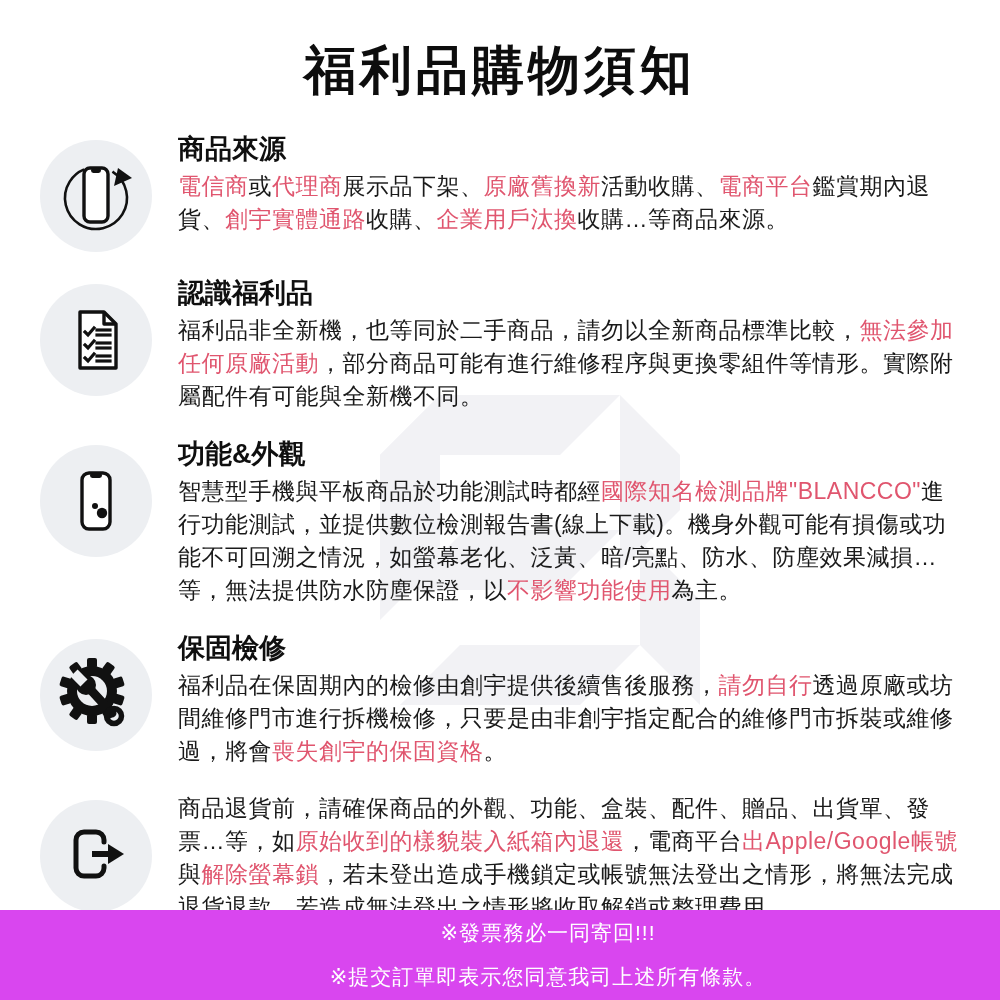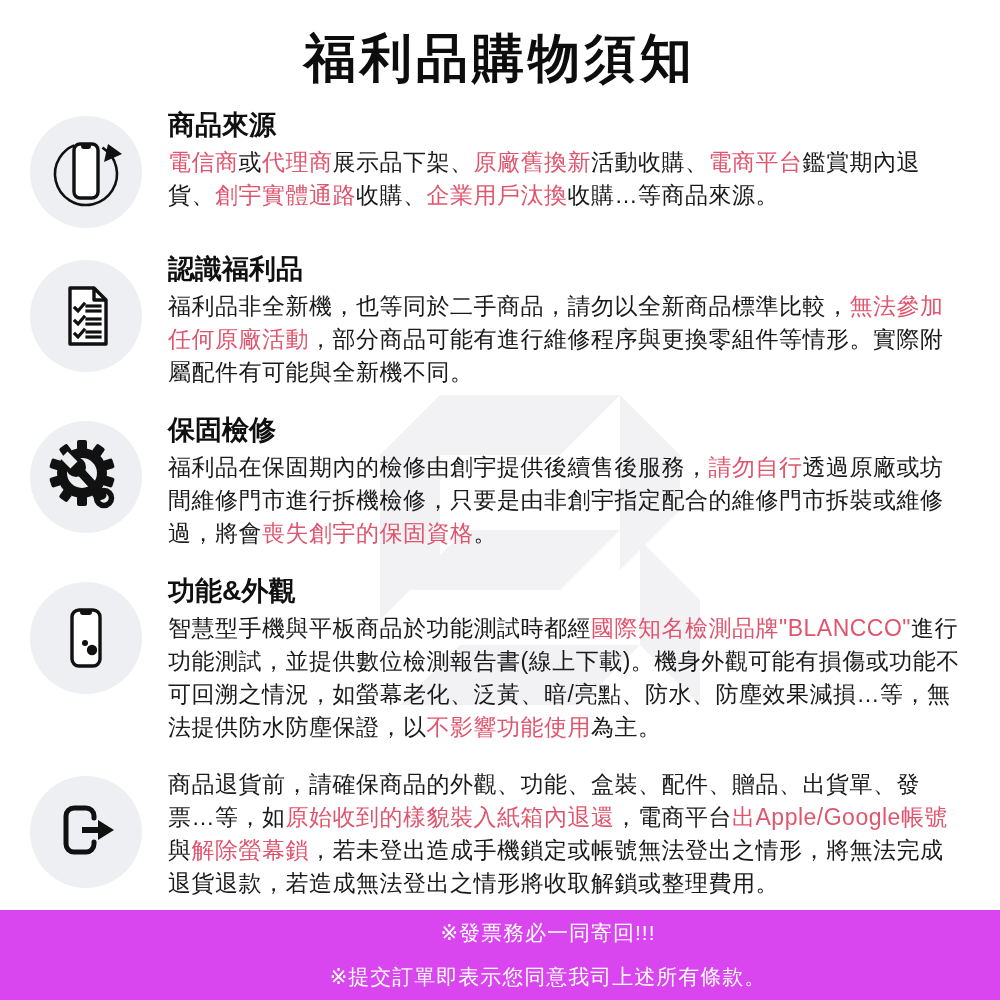--- a/index.html
+++ b/index.html
@@ -10,28 +10,28 @@
     overflow:hidden;
     font-family:"Liberation Sans","DejaVu Sans",sans-serif;
     color:#141414;
   }
   .watermark{
     position:absolute;left:290px;top:300px;width:500px;height:500px;
     z-index:0;pointer-events:none;
   }
   .title{
     position:relative;z-index:1;
-    margin:0;padding-top:24px;
+    margin:12px;padding-top:24px;
     text-align:center;
     font-size:52px;font-weight:800;letter-spacing:4px;
     color:#0d0d0d;
   }
   .content{
     position:relative;z-index:1;
-    padding:14px 34px 0 30px;
+    padding:14px 34px 0 40px;
   }
   .section{
     display:flex;align-items:flex-start;gap:26px;margin-bottom:24px;
   }
   .icon-circle{
     flex:0 0 112px;width:112px;height:112px;border-radius:50%;
     background:#edeff2;display:flex;align-items:center;justify-content:center;
     margin-top:8px;
   }
   .section-body{flex:1;min-width:0;}
@@ -106,20 +106,35 @@
         </svg>
       </div>
       <div class="section-body">
         <h2 class="section-heading">認識福利品</h2>
         <p class="section-text"><span>福利品非全新機，也等同於二手商品，請勿以全新商品標準比較，</span><span class="hl">無法參加任何原廠活動</span><span>，部分商品可能有進行維修程序與更換零組件等情形。實際附屬配件有可能與全新機不同。</span></p>
       </div>
     </div>
 
     <div class="section">
       <div class="icon-circle">
+        <svg width="76" height="76" viewBox="0 0 76 76">
+          <rect x="24" y="10" width="28" height="56" rx="7" fill="#fff" stroke="#111" stroke-width="3.4"></rect>
+          <rect x="32" y="10" width="12" height="5" rx="2.4" fill="#111"></rect>
+          <circle cx="37" cy="43" r="3" fill="#111"></circle>
+          <circle cx="44" cy="50" r="5.2" fill="#111"></circle>
+        </svg>
+      </div>
+      <div class="section-body">
+        <h2 class="section-heading">功能&amp;外觀</h2>
+        <p class="section-text"><span>智慧型手機與平板商品於功能測試時都經</span><span class="hl">國際知名檢測品牌"BLANCCO"</span><span>進行功能測試，並提供數位檢測報告書(線上下載)。機身外觀可能有損傷或功能不可回溯之情況，如螢幕老化、泛黃、暗/亮點、防水、防塵效果減損…等，無法提供防水防塵保證，以</span><span class="hl">不影響功能使用</span><span>為主。</span></p>
+      </div>
+    </div>
+
+    <div class="section">
+      <div class="icon-circle">
         <svg width="80" height="80" viewBox="0 0 80 80">
           <g fill="#111">
             <g transform="translate(36,36)">
               <g>
                   <rect x="-5" y="-33" width="10" height="10" rx="2"></rect>
                 </g>
               <g transform="rotate(36)">
                   <rect x="-5" y="-33" width="10" height="10" rx="2"></rect>
                 </g>
               <g transform="rotate(72)">
@@ -157,35 +172,20 @@
         </svg>
       </div>
       <div class="section-body">
         <h2 class="section-heading">保固檢修</h2>
         <p class="section-text"><span>福利品在保固期內的檢修由創宇提供後續售後服務，</span><span class="hl">請勿自行</span><span>透過原廠或坊間維修門市進行拆機檢修，只要是由非創宇指定配合的維修門市拆裝或維修過，將會</span><span class="hl">喪失創宇的保固資格</span><span>。</span></p>
       </div>
     </div>
 
     <div class="section">
       <div class="icon-circle">
-        <svg width="76" height="76" viewBox="0 0 76 76">
-          <rect x="24" y="10" width="28" height="56" rx="7" fill="#fff" stroke="#111" stroke-width="3.4"></rect>
-          <rect x="32" y="10" width="12" height="5" rx="2.4" fill="#111"></rect>
-          <circle cx="37" cy="43" r="3" fill="#111"></circle>
-          <circle cx="44" cy="50" r="5.2" fill="#111"></circle>
-        </svg>
-      </div>
-      <div class="section-body">
-        <h2 class="section-heading">功能&amp;外觀</h2>
-        <p class="section-text"><span>智慧型手機與平板商品於功能測試時都經</span><span class="hl">國際知名檢測品牌"BLANCCO"</span><span>進行功能測試，並提供數位檢測報告書(線上下載)。機身外觀可能有損傷或功能不可回溯之情況，如螢幕老化、泛黃、暗/亮點、防水、防塵效果減損…等，無法提供防水防塵保證，以</span><span class="hl">不影響功能使用</span><span>為主。</span></p>
-      </div>
-    </div>
-
-    <div class="section">
-      <div class="icon-circle">
         <svg width="80" height="80" viewBox="0 0 80 80">
           <path d="M48,26 V24 a8,8 0 0 0 -8,-8 H28 a8,8 0 0 0 -8,8 V52 a8,8 0 0 0 8,8 H40 a8,8 0 0 0 8,-8 v-2" fill="none" stroke="#111" stroke-width="5" stroke-linecap="round"></path>
           <line x1="36" y1="38" x2="54" y2="38" stroke="#111" stroke-width="6"></line>
           <polygon points="52,28 68,38 52,48" fill="#111"></polygon>
         </svg>
       </div>
       <div class="section-body">
         <p class="section-text"><span>商品退貨前，請確保商品的外觀、功能、盒裝、配件、贈品、出貨單、發票…等，如</span><span class="hl">原始收到的樣貌裝入紙箱內退還</span><span>，電商平台</span><span class="hl">出Apple/Google帳號</span><span>與</span><span class="hl">解除螢幕鎖</span><span>，若未登出造成手機鎖定或帳號無法登出之情形，將無法完成退貨退款，若造成無法登出之情形將收取解鎖或整理費用。</span></p>
       </div>
     </div>

